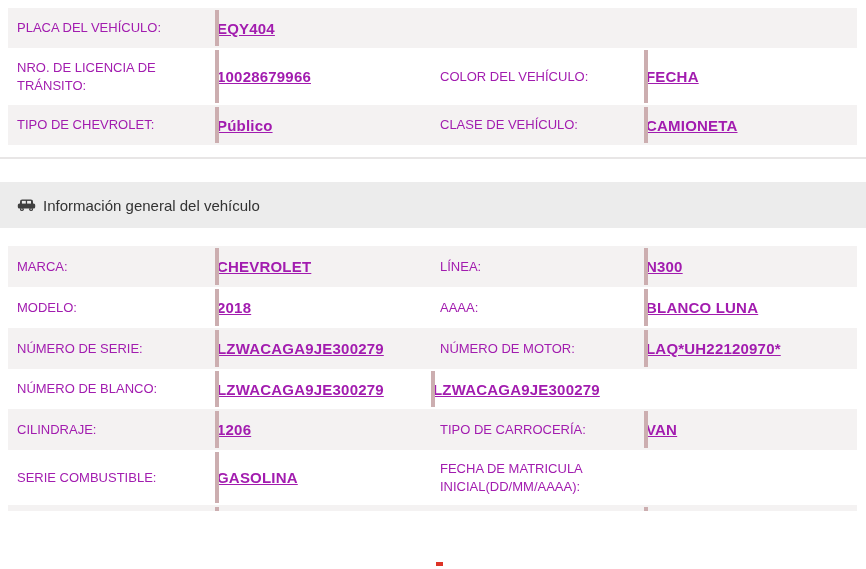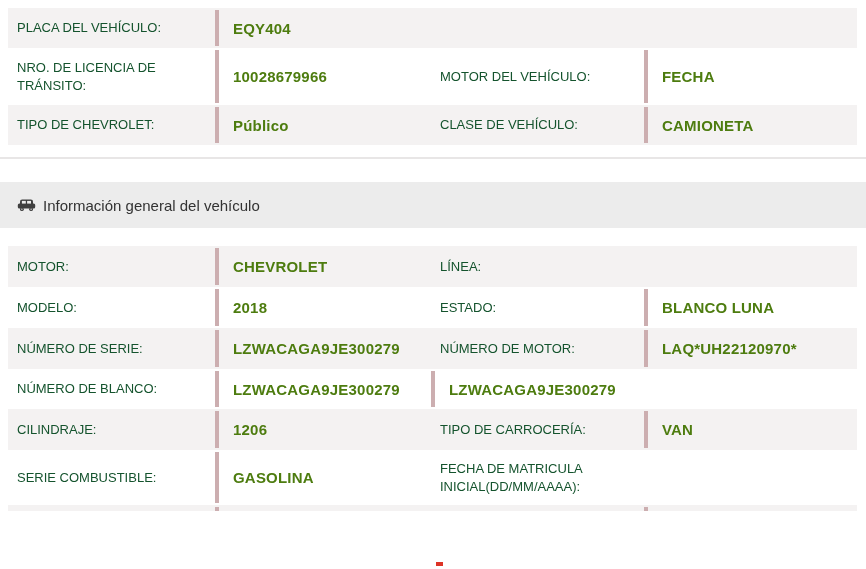--- a/index.html
+++ b/index.html
@@ -22,29 +22,30 @@
   .trow.gray { background: #f4f2f2; }
   .trow.white { background: #ffffff; }
   .h40 { height: 40px; }
   .h41 { height: 41px; }
   .h57 { height: 57px; }
   .h55 { height: 55px; }
 
   .cell-label {
     display: flex; align-items: center;
     padding: 4px 22px 4px 9px;
-    font-size: 13px; color: #14532d;
+    font-size: 13px; color: #a21caf;
     line-height: 1.35;
   }
   .cell-value {
     display: flex; align-items: center;
     position: relative;
-    padding: 4px 6px 4px 18px;
-    font-size: 15px; font-weight: bold; color: #4d7c0f;
+    padding: 4px 6px 4px 2px;
+    font-size: 15px; font-weight: bold; color: #a21caf;
     letter-spacing: 0.2px;
+    text-decoration: underline;
   }
   .cell-value::before {
     content: "";
     position: absolute; left: 0; top: 2px; bottom: 2px; width: 4px;
     background: #ccaeb0;
   }
   .cell-empty { grid-column: span 2; }
   .val-icon { margin-right: 7px; display: inline-flex; flex: 0 0 auto; }
 
   
@@ -78,21 +79,21 @@
 
 <div class="data-table" style="top:8px">
   <div class="trow gray h40">
     <div class="cell-label">PLACA DEL VEHÍCULO:</div>
     <div class="cell-value">EQY404</div>
     <div class="cell-empty"></div>
   </div>
   <div class="trow white h57">
     <div class="cell-label">NRO. DE LICENCIA DE TRÁNSITO:</div>
     <div class="cell-value">10028679966</div>
-    <div class="cell-label">MOTOR DEL VEHÍCULO:</div>
+    <div class="cell-label">COLOR DEL VEHÍCULO:</div>
     <div class="cell-value">FECHA</div>
   </div>
   <div class="trow gray h40">
     <div class="cell-label">TIPO DE CHEVROLET:</div>
     <div class="cell-value">Público</div>
     <div class="cell-label">CLASE DE VEHÍCULO:</div>
     <div class="cell-value">CAMIONETA</div>
   </div>
 </div>
 
@@ -109,28 +110,29 @@
       <circle cx="14.1" cy="11.2" r="1.9" fill="#3f3f3f"></circle>
       <circle cx="4.9" cy="11.2" r="0.65" fill="#ffffff"></circle>
       <circle cx="14.1" cy="11.2" r="0.65" fill="#ffffff"></circle>
     </svg>
   </span>
   <span class="section-title">Información general del vehículo</span>
 </div>
 
 <div class="data-table" style="top:246px">
   <div class="trow gray h41">
-    <div class="cell-label">MOTOR:</div>
+    <div class="cell-label">MARCA:</div>
     <div class="cell-value">CHEVROLET</div>
     <div class="cell-label">LÍNEA:</div>
+    <div class="cell-value">N300</div>
   </div>
   <div class="trow white h41">
     <div class="cell-label">MODELO:</div>
     <div class="cell-value">2018</div>
-    <div class="cell-label">ESTADO:</div>
+    <div class="cell-label">AAAA:</div>
     <div class="cell-value">BLANCO LUNA</div>
   </div>
   <div class="trow gray h41">
     <div class="cell-label">NÚMERO DE SERIE:</div>
     <div class="cell-value">LZWACAGA9JE300279</div>
     <div class="cell-label">NÚMERO DE MOTOR:</div>
     <div class="cell-value">LAQ*UH22120970*</div>
   </div>
   <div class="trow white h40">
     <div class="cell-label">NÚMERO DE BLANCO:</div>

